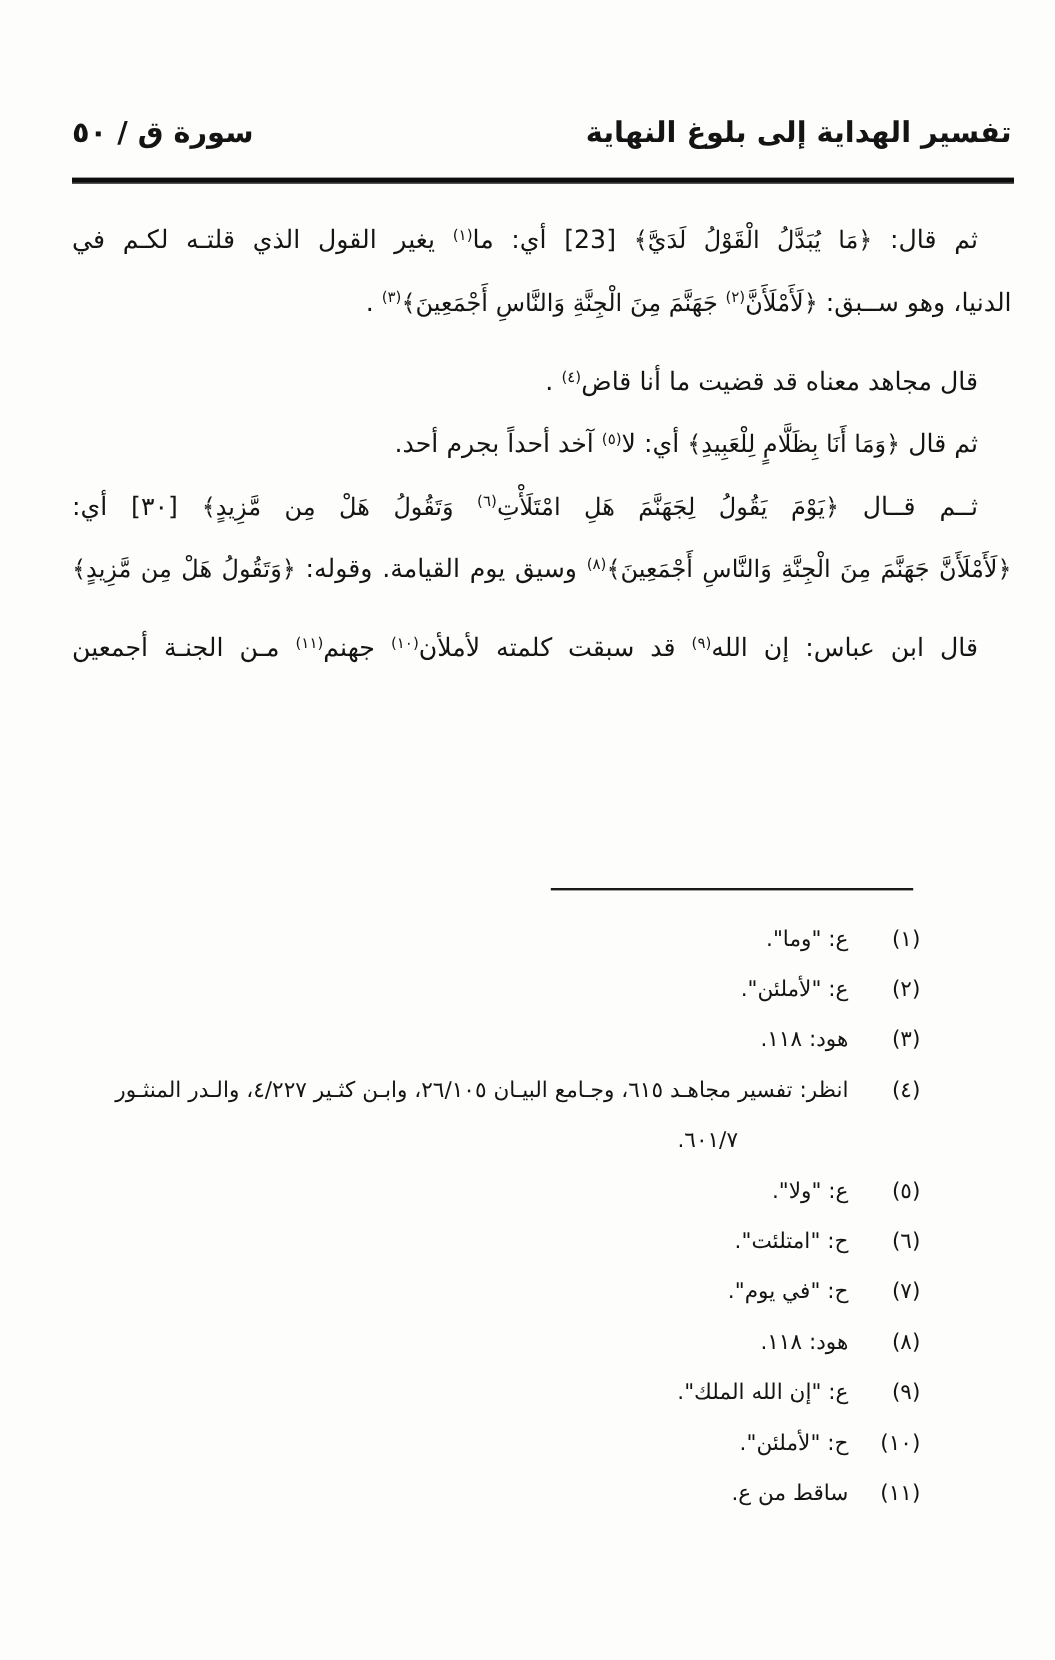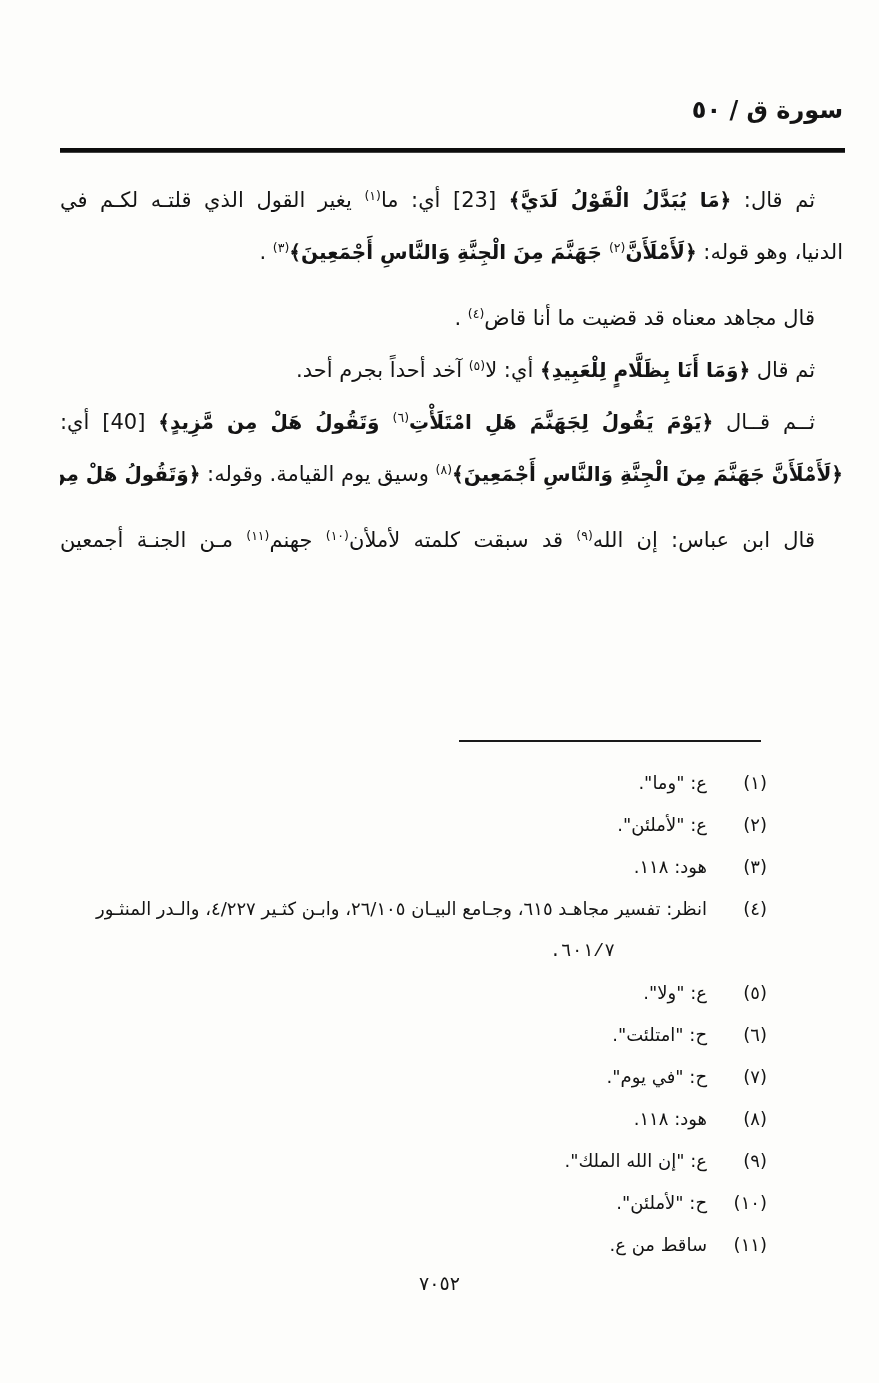--- a/index.html
+++ b/index.html
@@ -46,21 +46,21 @@
     line-height: 52px;
     font-size: 21px;
     text-align: justify;
     text-align-last: justify;
     overflow: hidden;
     white-space: nowrap;
   }
   .line.end { text-align-last: right; }
   .line.indent { text-indent: 28px; }
   .line.gap { margin-top: 14px; }
-  .seg-verse { font-weight: bold; font-size: 20px; }
+  .seg-verse { font-weight: normal; font-size: 20px; }
   .seg-fn {
     font-size: 12.5px;
     vertical-align: 7px;
     letter-spacing: -1px;
   }
   
   .fn-sep {
     position: absolute;
     top: 740px;
     right: 118px;
@@ -76,49 +76,50 @@
   }
   .fn-item {
     display: flex;
     gap: 16px;
     font-size: 18px;
     line-height: 42px;
     text-align: right;
   }
   .fn-num { min-width: 44px; flex-shrink: 0; }
   .fn-text { flex: 1; }
-  .fn-cont { margin-right: 92px; font-family: Liberation Mono, monospace; }
+  .fn-cont { margin-right: 92px; }
   
   .page-number {
     position: absolute;
     top: 1272px;
     left: 0;
     width: 100%;
     text-align: center;
     font-size: 19px;
     letter-spacing: 3px;
   }
 </style>
 </head>
 <body>
 
 <div class="page">
 
   <div class="header">
+    <span>تفسير الهداية إلى بلوغ النهاية</span>
     <span>سورة ق / ٥٠</span>
   </div>
 
   <div class="header-rule"></div>
 
   <div class="body-text" id="body-lines">
       <div class="line indent"><span class="seg-text">ثم قال: </span><span class="seg-verse">﴿مَا يُبَدَّلُ الْقَوْلُ لَدَيَّ﴾</span><span class="seg-text"> [23] أي: ما</span><span class="seg-fn">(١)</span><span class="seg-text"> يغير القول الذي قلتـه لكـم في</span></div>
-      <div class="line end"><span class="seg-text">الدنيا، وهو قوله: </span><span class="seg-verse">﴿لَأَمْلَأَنَّ</span><span class="seg-fn">(٢)</span><span class="seg-verse"> جَهَنَّمَ مِنَ الْجِنَّةِ وَالنَّاسِ أَجْمَعِينَ﴾</span><span class="seg-fn">(٣)</span><span class="seg-text"> .</span></div>
+      <div class="line end"><span class="seg-text">الدنيا، وهو ســبق: </span><span class="seg-verse">﴿لَأَمْلَأَنَّ</span><span class="seg-fn">(٢)</span><span class="seg-verse"> جَهَنَّمَ مِنَ الْجِنَّةِ وَالنَّاسِ أَجْمَعِينَ﴾</span><span class="seg-fn">(٣)</span><span class="seg-text"> .</span></div>
       <div class="line indent end gap"><span class="seg-text">قال مجاهد معناه قد قضيت ما أنا قاض</span><span class="seg-fn">(٤)</span><span class="seg-text"> .</span></div>
       <div class="line indent end"><span class="seg-text">ثم قال </span><span class="seg-verse">﴿وَمَا أَنَا بِظَلَّامٍ لِلْعَبِيدِ﴾</span><span class="seg-text"> أي: لا</span><span class="seg-fn">(٥)</span><span class="seg-text"> آخد أحداً بجرم أحد.</span></div>
-      <div class="line indent"><span class="seg-text">ثــم قــال </span><span class="seg-verse">﴿يَوْمَ يَقُولُ لِجَهَنَّمَ هَلِ امْتَلَأْتِ</span><span class="seg-fn">(٦)</span><span class="seg-verse"> وَتَقُولُ هَلْ مِن مَّزِيدٍ﴾</span><span class="seg-text"> [40] أي:</span></div>
+      <div class="line indent"><span class="seg-text">ثــم قــال </span><span class="seg-verse">﴿يَوْمَ يَقُولُ لِجَهَنَّمَ هَلِ امْتَلَأْتِ</span><span class="seg-fn">(٦)</span><span class="seg-verse"> وَتَقُولُ هَلْ مِن مَّزِيدٍ﴾</span><span class="seg-text"> [٣٠] أي:</span></div>
       <div class="line"><span class="seg-verse">﴿لَأَمْلَأَنَّ جَهَنَّمَ مِنَ الْجِنَّةِ وَالنَّاسِ أَجْمَعِينَ﴾</span><span class="seg-fn">(٨)</span><span class="seg-text"> وسيق يوم القيامة. وقوله: </span><span class="seg-verse">﴿وَتَقُولُ هَلْ مِن مَّزِيدٍ﴾</span></div>
       <div class="line indent gap"><span class="seg-text">قال ابن عباس: إن الله</span><span class="seg-fn">(٩)</span><span class="seg-text"> قد سبقت كلمته لأملأن</span><span class="seg-fn">(١٠)</span><span class="seg-text"> جهنم</span><span class="seg-fn">(١١)</span><span class="seg-text"> مـن الجنـة أجمعين</span></div>
     </div>
 
   <div class="fn-sep"></div>
 
   <div class="footnotes" id="footnote-list">
       <div class="fn-item">
         <span class="fn-num">(١)</span>
         <span class="fn-text">
@@ -181,15 +182,14 @@
         </span>
       </div>
       <div class="fn-item">
         <span class="fn-num">(١١)</span>
         <span class="fn-text">
           <div>ساقط من ع.</div>
         </span>
       </div>
     </div>
 
-  <div class="page-number">٧٠٥٢</div>
 
 </div>
 
 </body></html>

